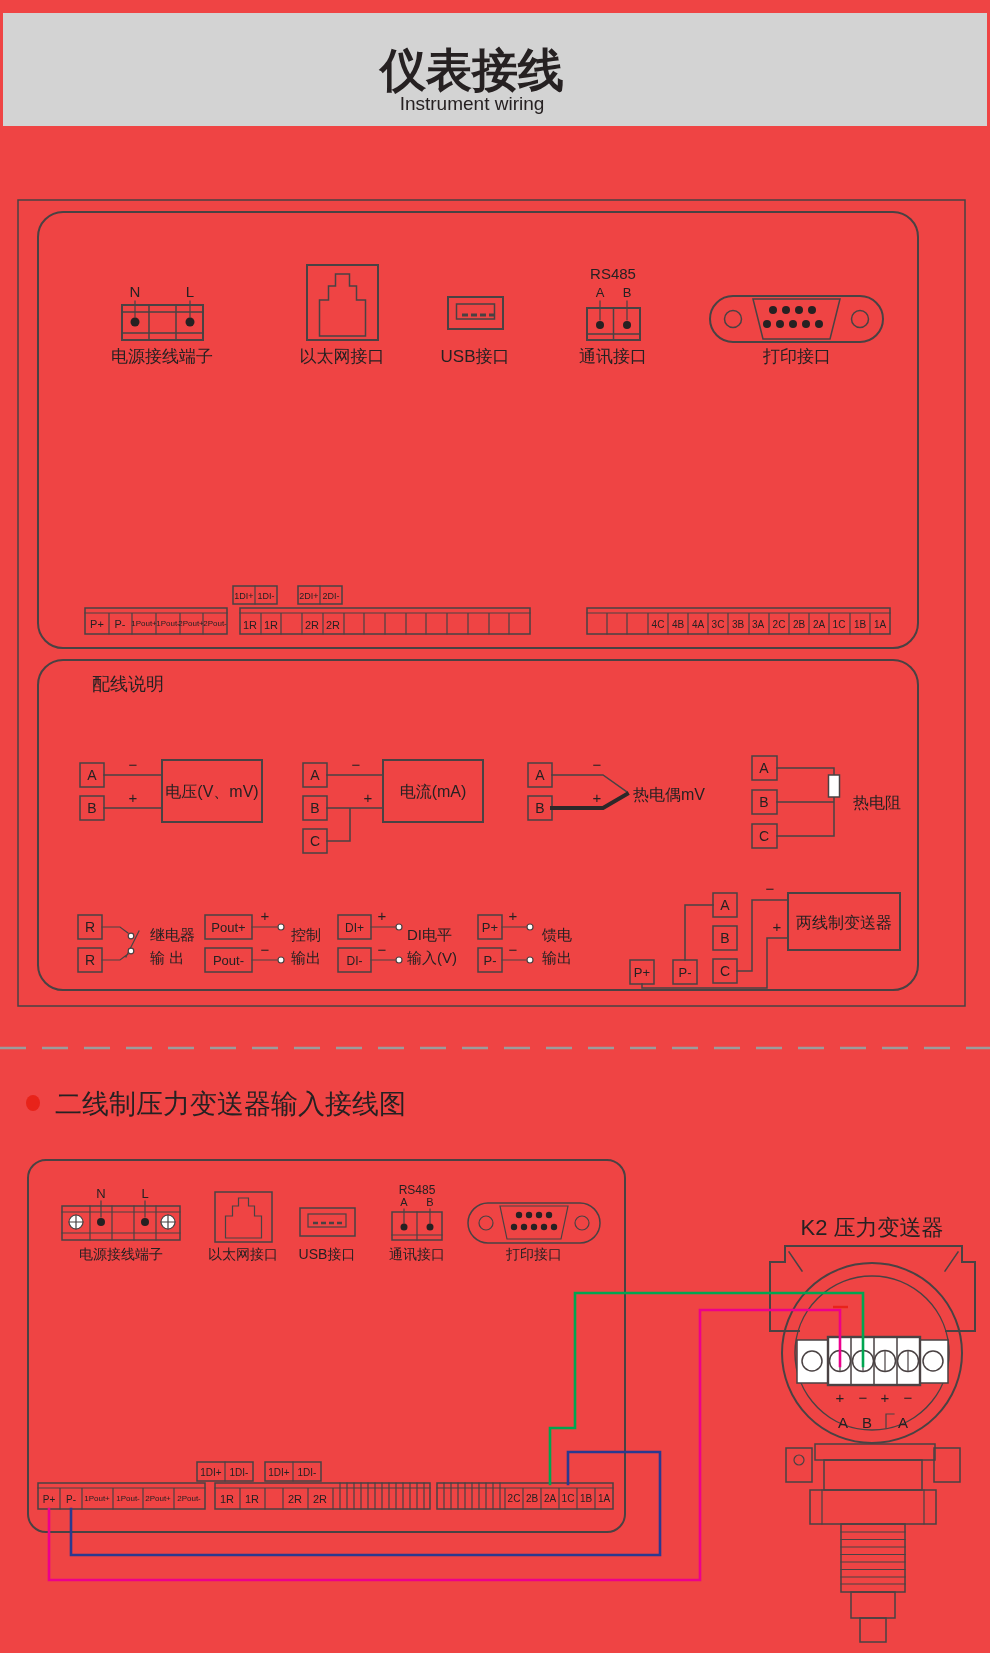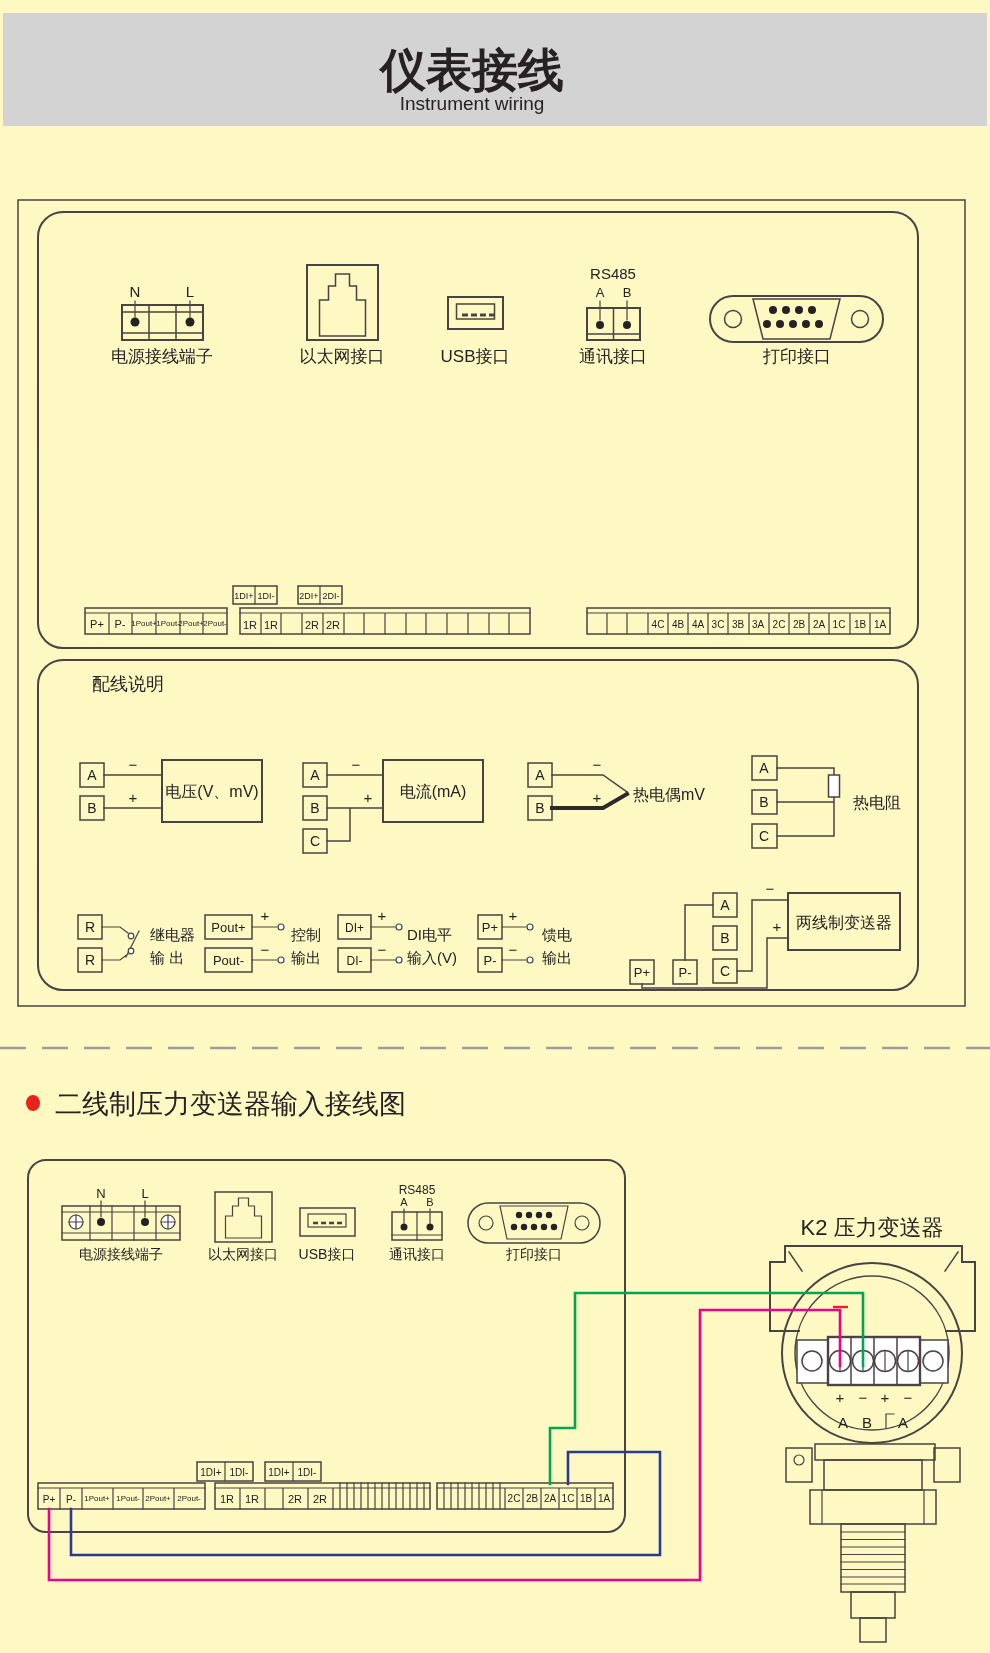--- a/index.html
+++ b/index.html
@@ -1,16 +1,16 @@
 <!DOCTYPE html>
 <html><head>
 <meta charset="utf-8">
 <style>
   html,body { margin:0; padding:0; background:#ffffff; }
-  #page { width:990px; height:1653px; position:relative; background:#fef9c3; }
+  #page { width:990px; height:1653px; position:relative; background:#ef4444; }
   svg { display:block; }
   text { font-family:"Liberation Sans","DejaVu Sans",sans-serif; fill:#262122; text-anchor:middle; }
   .ts { text-anchor:start; }
   .bold { font-weight:bold; }
   .f8{font-size:8px}.f9{font-size:9px}.f10{font-size:10px}.f11{font-size:11px}
   .f12{font-size:12px}.f13{font-size:13px}.f14{font-size:14px}.f15{font-size:15px}
   .f16{font-size:16px}.f17{font-size:17px}.f18{font-size:18px}.f19{font-size:19px}
   .f22{font-size:22px}.f27{font-size:27px}.f46{font-size:46px}
   .ln  { fill:none; stroke:#4a4243; stroke-width:2;   stroke-linecap:square; }
   .ln15{ fill:none; stroke:#4a4243; stroke-width:1.5; stroke-linecap:square; }

